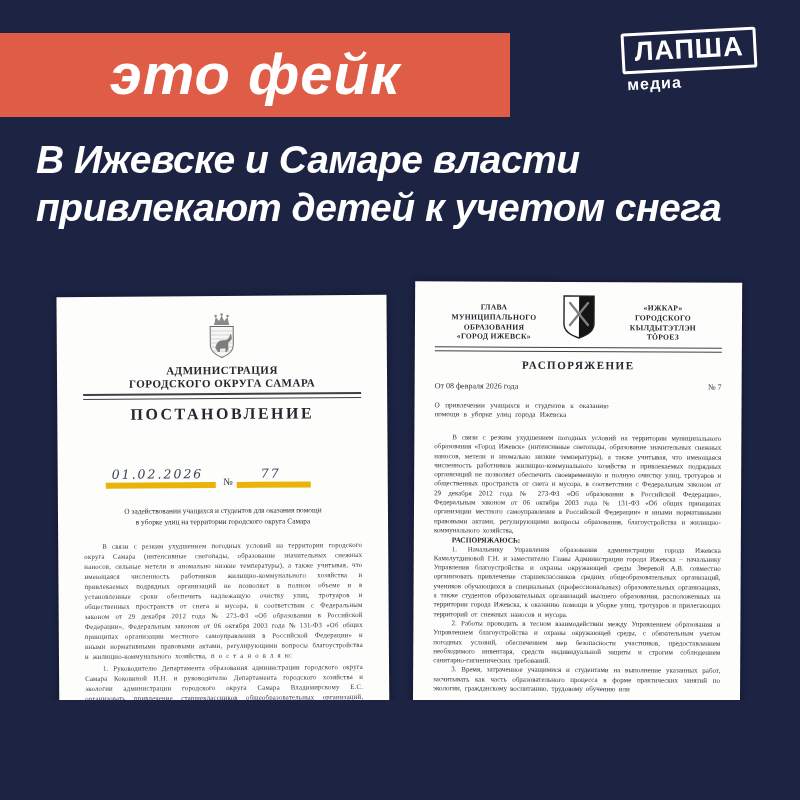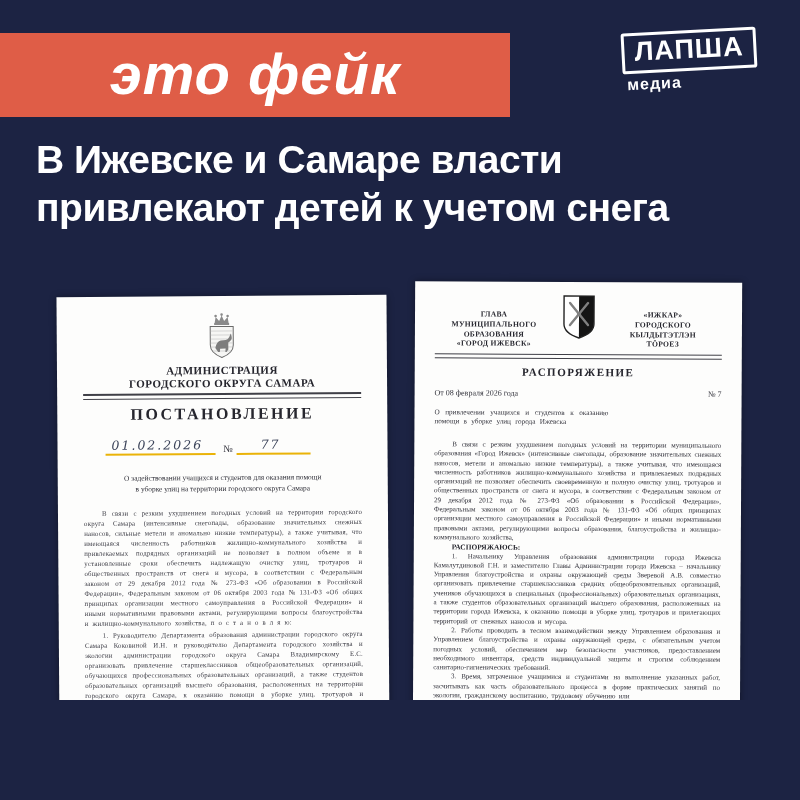--- a/index.html
+++ b/index.html
@@ -13,55 +13,55 @@
                letter-spacing:1px;padding-bottom:4px;}
 
   
   .logo{position:absolute;left:622px;top:30px;transform:rotate(-3deg);color:#ffffff;}
   .logo-box{display:inline-block;border:3.5px solid #ffffff;border-radius:3px;
             padding:1px 10px 3px;font-size:27px;font-weight:bold;letter-spacing:1px;}
   .logo-sub{font-size:16px;font-weight:bold;margin:2px 0 0 4px;letter-spacing:1px;}
 
   
   .headline{position:absolute;left:36px;top:136px;margin:0;color:#ffffff;
-            font-size:39px;line-height:48px;font-weight:bold;
+            font-size:39px;line-height:48px;font-weight:bold;font-style:italic;
             letter-spacing:-0.5px;white-space:nowrap;}
 
   
   .page{position:absolute;background:#fdfdfc;box-sizing:border-box;
         box-shadow:0 0 7px rgba(0,0,0,.4);color:#33333c;}
   .page-left{left:58px;top:296px;width:330px;height:441px;padding:0 26px;transform:rotate(-0.4deg);}
   .page-right{left:414px;top:282px;width:327px;height:455px;padding:0 20px;transform:rotate(0.3deg);}
 
   
   .emblem-samara{display:block;margin:16px auto 4px;}
   .org-l{font-family:"Liberation Serif",serif;font-weight:bold;font-size:11px;line-height:13px;
          text-align:center;letter-spacing:.5px;white-space:pre-line;color:#26262e;}
   .rule-l{margin-top:3px;border-top:2.5px solid #3f3f47;border-bottom:1.2px solid #3f3f47;height:3px;}
   .doctype-l{font-family:"Liberation Serif",serif;font-weight:bold;font-size:16px;
              letter-spacing:2.5px;text-align:center;margin-top:6px;color:#26262e;}
   .hw-row{display:flex;align-items:flex-end;margin:14px 0 0 22px;
           font-family:"DejaVu Serif",serif;color:#3a4258;}
-  .hw{font-style:italic;font-size:12.5px;letter-spacing:2px;border-bottom:2px solid #eab308;}
+  .hw{font-style:italic;font-size:12.5px;letter-spacing:2px;border-bottom:6px solid #eab308;}
   .hw-date{padding:0 12px 1px 6px;}
   .hw-no{font-family:"Liberation Serif",serif;font-style:normal;font-size:10px;
          margin:0 4px 1px 8px;color:#33333c;}
-  .hw-num{padding:0 30px 1px 24px;}
+  .hw-num{padding:0 30px 1px 24px;margin-top:29px;}
   .subject-l{font-family:"Liberation Serif",serif;font-size:7.4px;line-height:10.5px;
              text-align:center;margin:18px auto 0;width:94%;color:#2e2e37;white-space:pre-line;}
   .body-l{font-family:"Liberation Serif",serif;font-size:6.8px;line-height:10px;
           text-align:justify;word-spacing:2px;letter-spacing:.2px;text-indent:18px;
           margin:14px 0 0;color:#3a3a43;}
   .body-l.second{margin-top:2px;}
 
   
   .hdr-row{display:flex;justify-content:space-between;align-items:flex-start;margin-top:12px;}
   .hdr-col{font-family:"Liberation Serif",serif;font-weight:bold;font-size:7.6px;line-height:9.8px;
            text-align:center;letter-spacing:.3px;white-space:pre-line;width:118px;
-           color:#26262e;margin-top:16px;}
+           color:#26262e;margin-top:9px;}
   .rule-r{margin-top:5px;border-top:1.6px solid #3f3f47;border-bottom:1.6px solid #3f3f47;height:2.6px;}
   .doctype-r{font-family:"Liberation Serif",serif;font-weight:bold;font-size:11px;
              letter-spacing:1.5px;text-align:center;margin-top:7px;color:#26262e;}
   .date-row{display:flex;justify-content:space-between;font-family:"Liberation Serif",serif;
             font-size:8px;margin-top:11px;color:#33333c;}
   .subject-r{font-family:"Liberation Serif",serif;font-size:7.2px;line-height:9.6px;
              text-align:justify;word-spacing:2.5px;width:174px;margin-top:11px;color:#33333c;}
   .body-r{font-family:"Liberation Serif",serif;font-size:7px;line-height:9.3px;
           text-align:justify;word-spacing:1.4px;text-indent:18px;margin:0;color:#33333c;}
   .body-r.first{margin-top:13px;}

